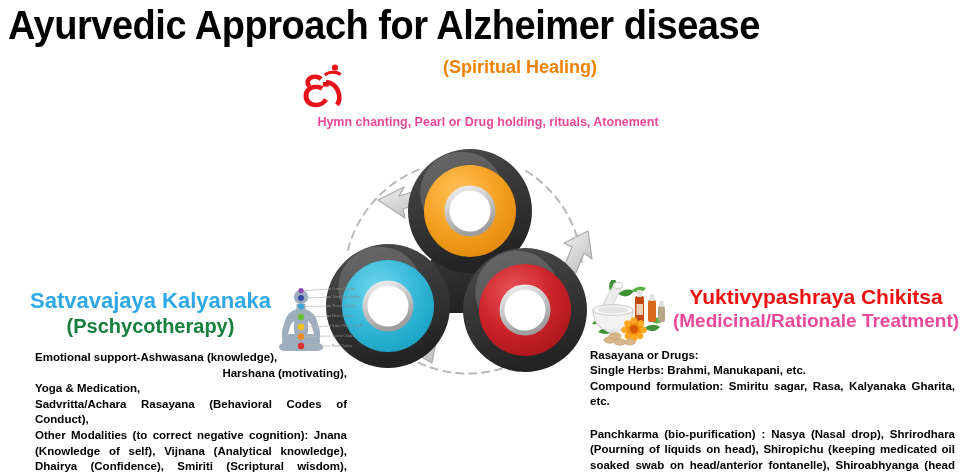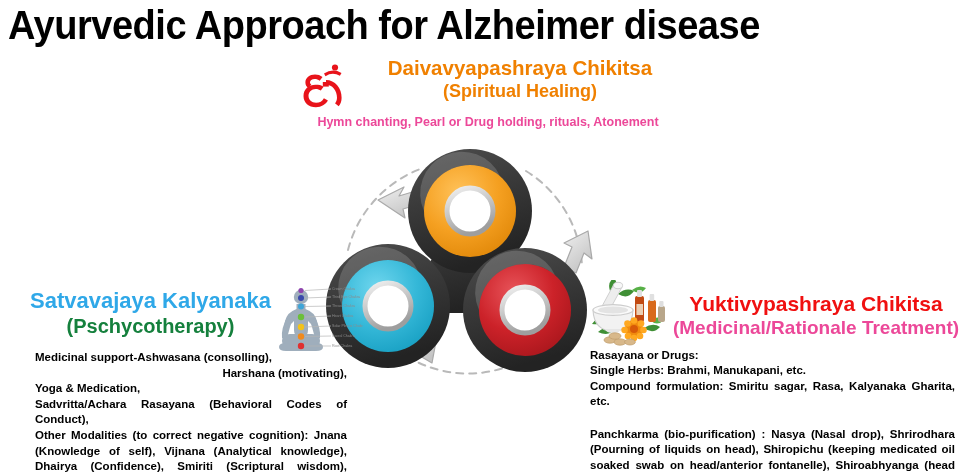--- a/index.html
+++ b/index.html
@@ -140,21 +140,21 @@
 
   
   .right-block {
     position: absolute;
     left: 588px;
     top: 278px;
     width: 372px;
   }
   .right-head-row {
     display: flex;
-    align-items: center;
+    align-items: flex-start;
   }
   .herbs-fig {
     flex: 0 0 84px;
     width: 84px;
     height: 66px;
     margin-top: 2px;
   }
   .right-titles {
     flex: 1 1 auto;
     text-align: center;
@@ -232,21 +232,20 @@
                    l-3.7 -3.0
                    c1.3 -1.5 2.0 -3.4 2.0 -5.6
                    c0 -3.6 -1.1 -6.8 -3.2 -9.3
                    c-2.0 -2.4 -4.6 -3.7 -7.7 -3.7 z"></path>
 
           <path d="M27.8 22.0 l6.0 0 l0 4.6 l-6.0 0 z"></path>
         </g>
       </svg>
     </span>
     <span class="top-head-text">
-      <span class="top-title-1">Daivavyapashraya Chikitsa</span>
       <div class="top-title-2">(Spiritual Healing)</div>
     </span>
   </div>
   <div class="top-sub">Hymn chanting, Pearl or Drug holding, rituals, Atonement</div>
 </div>
 
 <div class="spinner-wrap">
   <svg viewBox="0 0 300 240" width="300" height="240" aria-hidden="true">
     <defs>
       <radialGradient id="gOrange" cx="38%" cy="30%" r="78%">
@@ -366,21 +365,21 @@
           <text x="57" y="43.3">Solar Plexus Chakra</text>
           <text x="57" y="53.3">Sacral Chakra</text>
           <text x="57" y="63.3">Root Chakra</text>
         </g>
       </svg>
     </span>
   </div>
 </div>
 
 <div class="left-body">
-  <div style="text-align:left">Medicinal support-Ashwasana (consolling),</div>
+  <div style="text-align:left">Emotional support-Ashwasana (knowledge),</div>
   <div style="text-align:right">Harshana (motivating),</div>
   <div style="text-align:left">Yoga &amp; Medication,</div>
   <div>Sadvritta/Achara Rasayana (Behavioral Codes of Conduct),</div>
   <div>Other Modalities (to correct negative cognition): Jnana (Knowledge of self), Vijnana (Analytical knowledge), Dhairya (Confidence), Smiriti (Scriptural wisdom), Samadhi (Concentration)</div>
 </div>
 
 <div class="right-block">
   <div class="right-head-row">
     <span class="herbs-fig">
       <svg viewBox="0 0 84 66" width="84" height="66" aria-hidden="true">

